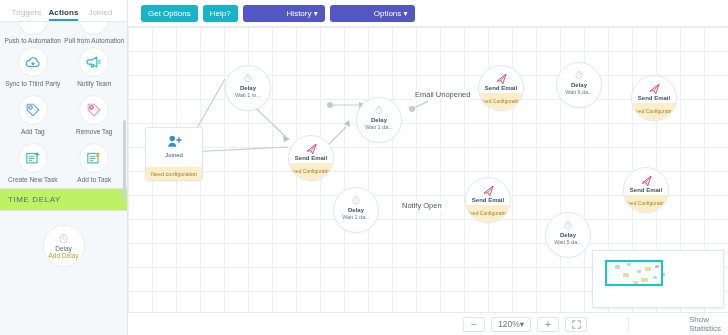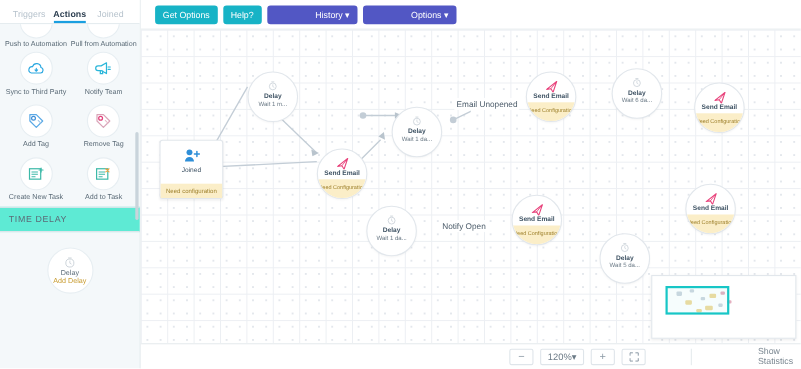--- a/index.html
+++ b/index.html
@@ -58,21 +58,21 @@
 
   .cliprow { height: 22px; overflow: hidden; display: flex; justify-content: space-around; padding: 0 2px; }
   .clipitem { width: 60px; display: flex; flex-direction: column; align-items: center; }
   .clipcircle {
     width: 30px; height: 30px; border-radius: 50%;
     background: #fff; border: 1px solid #e7eef2; margin-top: -16px;
   }
   .cliplabel { font-size: 6.5px; color: #5b6b77; text-align: center; margin-top: 2px; }
 
   .section-head {
-    background: #5eead4; color: #5b6b77;
+    background: #bef264; color: #5b6b77;
     font-size: 8px; letter-spacing: .6px;
     padding: 6px 8px; border-top: 1px solid #dde5ea; border-bottom: 1px solid #dde5ea;
   }
   .delay-zone { padding: 14px 0 0 0; display: flex; justify-content: center; }
   .delay-circle {
     width: 42px; height: 42px; border-radius: 50%;
     background: #fff; border: 1px solid #e7eef2;
     display: flex; flex-direction: column; align-items: center; justify-content: center;
   }
   .delay-circle .dtitle { font-size: 6.5px; color: #5b6b77; margin-top: 1px; }

